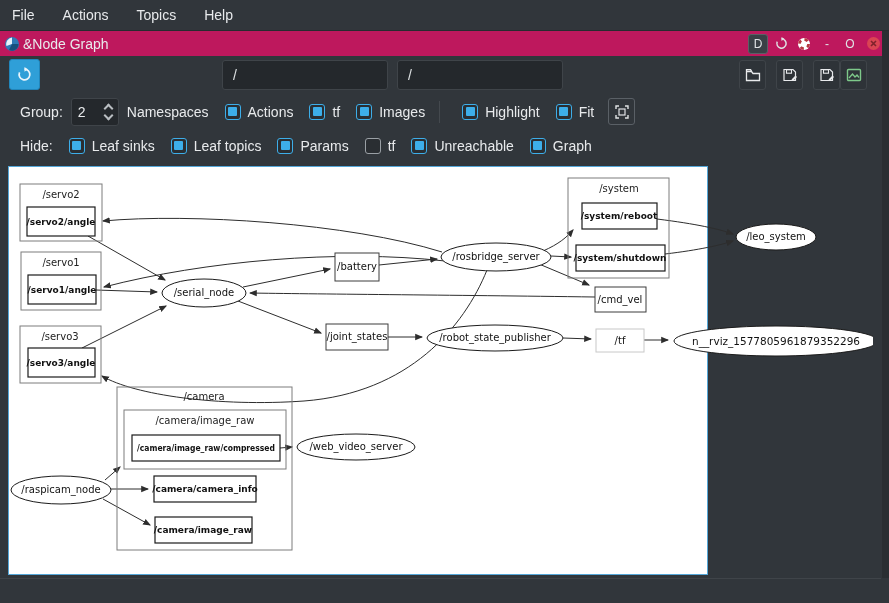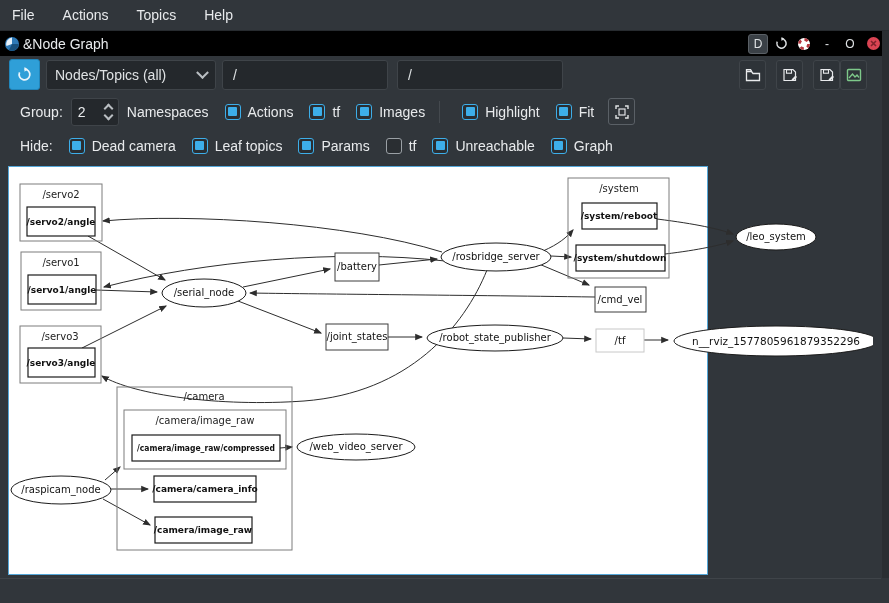--- a/index.html
+++ b/index.html
@@ -8,21 +8,21 @@
     background:#31363b; color:#e8eaec;
     font-family:"Liberation Sans", sans-serif; font-size:14px;
     position:relative;
   }
   
   .menubar { height:30px; display:flex; align-items:center; gap:4px;
              background:#31363b; }
   .menu-item { padding:4px 12px; border-radius:3px; cursor:default; }
   
   .titlebar { height:26px; display:flex; align-items:center; padding:0 6px 0 4px;
-              border-top:1px solid #272b2f; background:#000000; }
+              border-top:1px solid #272b2f; background:#be185d; }
   .titlebar .app-icon { width:16px; height:16px; margin-right:3px; }
   .titlebar .title { flex:0 0 auto; }
   .titlebar .tb-spacer { flex:1; }
   .tb-btn { width:20px; height:20px; display:flex; align-items:center; justify-content:center;
             margin-left:3px; border-radius:3px; font-size:12px; color:#dfe2e4; }
   .tb-btn.boxed { border:1px solid #5a6066; background:#3a4046; }
   
   .toolbar { position:absolute; left:0; top:57px; width:889px; height:38px; }
   .refresh-btn { position:absolute; left:9px; top:2px; width:31px; height:31px;
                  background:#2f9fd8; border:1px solid #2186bb; border-radius:3px;
@@ -115,24 +115,20 @@
   </span>
 </div>
 
 <div class="toolbar">
   <div class="refresh-btn">
     <svg width="15" height="15" viewBox="0 0 14 14">
       <path d="M7 2 A5 5 0 1 1 2.4 5" fill="none" stroke="#eaf5fb" stroke-width="1.6"></path>
       <path d="M7 0 L10 2 L7 4.4 Z" fill="#eaf5fb"></path>
     </svg>
   </div>
-  <div class="combo">
-    <span class="combo-label">Nodes/Topics (all)</span>
-    <span class="chev"></span>
-  </div>
   <input id="filter1" class="filter-input" value="/" style="">
   <input id="filter2" class="filter-input" value="/" style="">
   <div class="icon-btn" style="left:739px">
     <svg width="16" height="16" viewBox="0 0 16 16">
       <path d="M1.5 4.5 h5 l1.5 2 h6.5 v7 h-13 Z M1.5 4.5 v-1.8 h4 l1 1.3" fill="none" stroke="#e8eaec" stroke-width="1.3"></path>
     </svg>
   </div>
   <div class="icon-btn" style="left:776px">
     <svg width="16" height="16" viewBox="0 0 16 16">
       <path d="M2 2.5 h9 l2.5 2.5 v8.5 h-11.5 Z" fill="none" stroke="#e8eaec" stroke-width="1.2"></path>
@@ -191,21 +187,21 @@
       <path d="M1 4 V1 H4 M10 1 H13 V4 M13 10 V13 H10 M4 13 H1 V10" fill="none" stroke="#dfe2e4" stroke-width="1.4"></path>
       <rect x="4" y="4" width="6" height="6" fill="none" stroke="#dfe2e4" stroke-width="1.2"></rect>
     </svg>
   </span>
 </div>
 
 <div id="hide-row" class="optrow">
   <span>Hide:</span>
   <span class="cb-wrap">
     <span class="cb on"></span>
-    <span>Dead camera</span>
+    <span>Leaf sinks</span>
   </span>
   <span class="cb-wrap">
     <span class="cb on"></span>
     <span>Leaf topics</span>
   </span>
   <span class="cb-wrap">
     <span class="cb on"></span>
     <span>Params</span>
   </span>
   <span class="cb-wrap">

